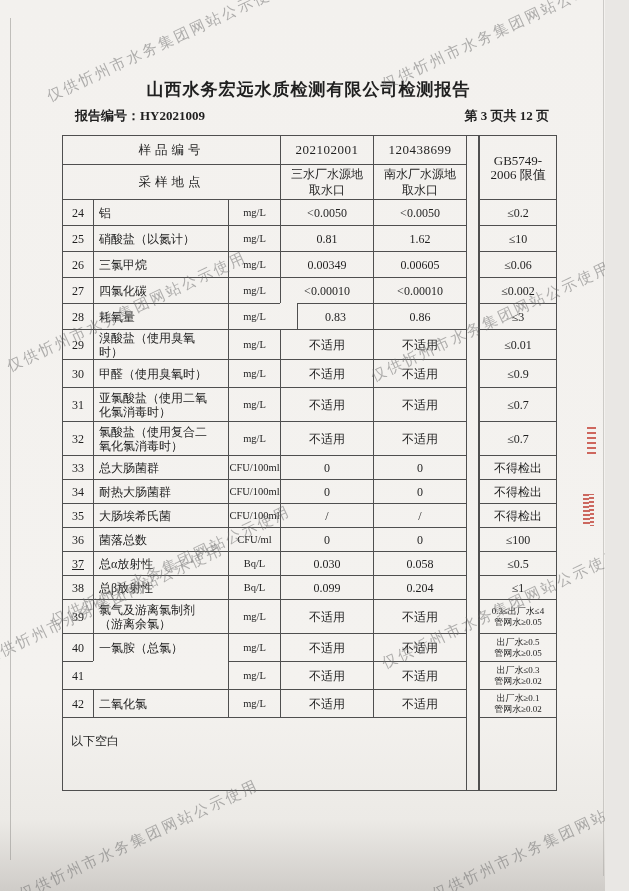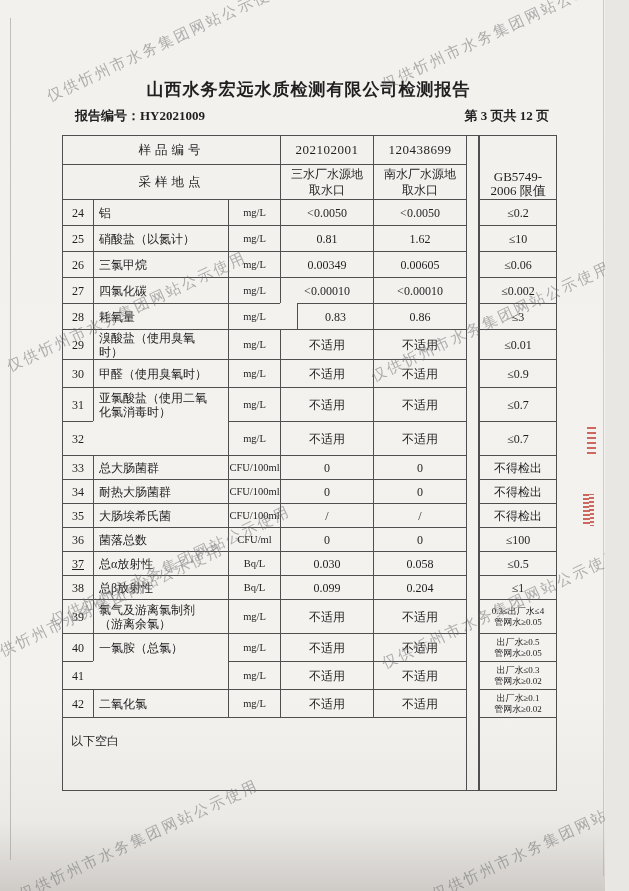--- a/index.html
+++ b/index.html
@@ -62,21 +62,21 @@
   .span-label{letter-spacing:4px;font-size:12.5px;}
   .sample-id{font-size:13px;letter-spacing:0.5px;}
   .site{font-size:12px;line-height:16px;}
   .gap-col{
     grid-column:6;grid-row:1/23;
     border-left:1px solid var(--line);
     border-right:1px solid var(--line);
   }
   .limit-head{
     grid-column:7;grid-row:1/3;
-    display:flex;flex-direction:column;justify-content:flex-end;align-items:center;
+    display:flex;flex-direction:column;justify-content:center;align-items:center;
     font-size:13px;box-sizing:border-box;
   }
   .name-cell{justify-content:flex-start;text-align:left;padding-left:5px;}
   .unit-cell{font-size:10.5px;}
   .limit-cell{flex-direction:column;}
   .limit-small{font-size:9px;line-height:11px;}
   .blank-cell{
     grid-column:1/6;grid-row:22;
     align-items:flex-start;justify-content:flex-start;text-align:left;
     padding:16px 8px;border-top:1px solid var(--line);
@@ -183,20 +183,22 @@
         <div class="cell " style="grid-area: 9 / 5;">不适用</div>
         <div class="cell limit-cell" style="grid-area: 9 / 7;"><span>≤0.9</span></div>
         <div class="cell no-bl" style="grid-area: 10 / 1;">31</div>
         <div class="cell name-cell" style="grid-area: 10 / 2;">亚氯酸盐（使用二氧
 化氯消毒时）</div>
         <div class="cell unit-cell" style="grid-area: 10 / 3;">mg/L</div>
         <div class="cell " style="grid-area: 10 / 4;">不适用</div>
         <div class="cell " style="grid-area: 10 / 5;">不适用</div>
         <div class="cell limit-cell" style="grid-area: 10 / 7;"><span>≤0.7</span></div>
         <div class="cell no-bl" style="grid-area: 11 / 1;">32</div>
+        <div class="cell name-cell" style="grid-area: 11 / 2;">氯酸盐（使用复合二
+氧化氯消毒时）</div>
         <div class="cell unit-cell" style="grid-area: 11 / 3;">mg/L</div>
         <div class="cell " style="grid-area: 11 / 4;">不适用</div>
         <div class="cell " style="grid-area: 11 / 5;">不适用</div>
         <div class="cell limit-cell" style="grid-area: 11 / 7;"><span>≤0.7</span></div>
         <div class="cell no-bl" style="grid-area: 12 / 1;">33</div>
         <div class="cell name-cell" style="grid-area: 12 / 2;">总大肠菌群</div>
         <div class="cell unit-cell" style="grid-area: 12 / 3;">CFU/100ml</div>
         <div class="cell " style="grid-area: 12 / 4;">0</div>
         <div class="cell " style="grid-area: 12 / 5;">0</div>
         <div class="cell limit-cell" style="grid-area: 12 / 7;"><span>不得检出</span></div>

